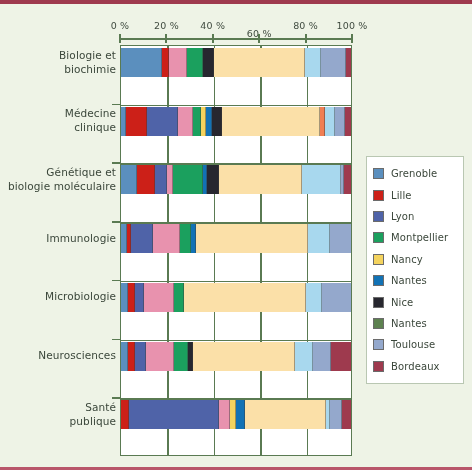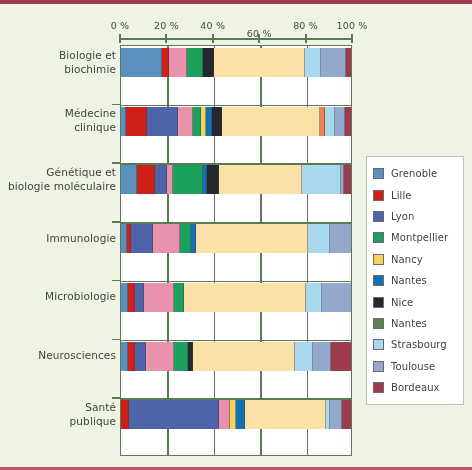--- a/index.html
+++ b/index.html
@@ -301,24 +301,20 @@
       </div>
       <div class="legend-row">
         <span class="legend-swatch" style="background: rgb(39, 39, 47);"></span>
         <span class="legend-text">Nice</span>
       </div>
       <div class="legend-row">
         <span class="legend-swatch" style="background: rgb(93, 129, 80);"></span>
         <span class="legend-text">Nantes</span>
       </div>
       <div class="legend-row">
-        <span class="legend-swatch" style="background: rgb(168, 216, 238);"></span>
-        <span class="legend-text">Strasbourg</span>
-      </div>
-      <div class="legend-row">
         <span class="legend-swatch" style="background: rgb(148, 168, 204);"></span>
         <span class="legend-text">Toulouse</span>
       </div>
       <div class="legend-row">
         <span class="legend-swatch" style="background: rgb(158, 58, 78);"></span>
         <span class="legend-text">Bordeaux</span>
       </div>
     </div>
 
 <div class="axis-tick" style="left: 119px;"></div>

